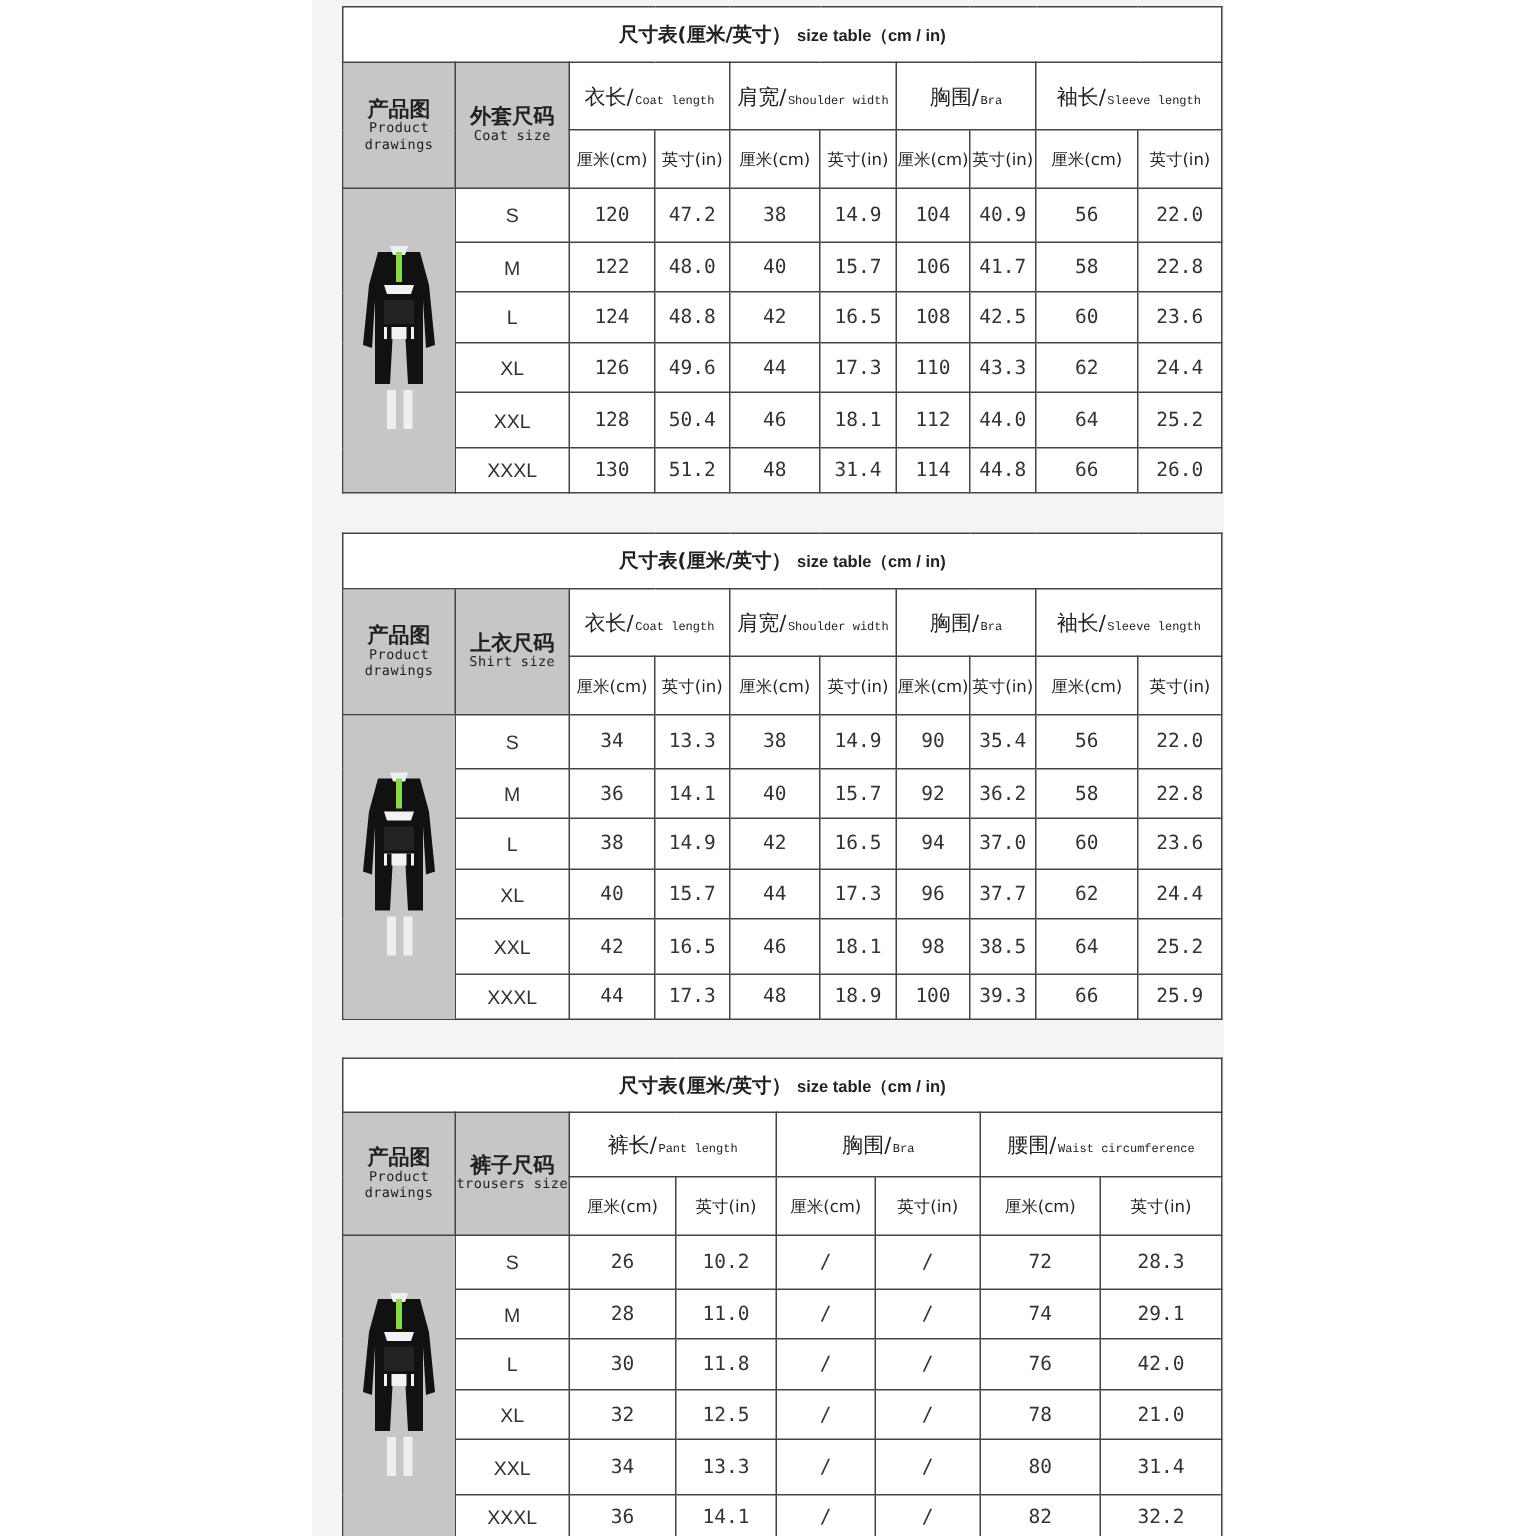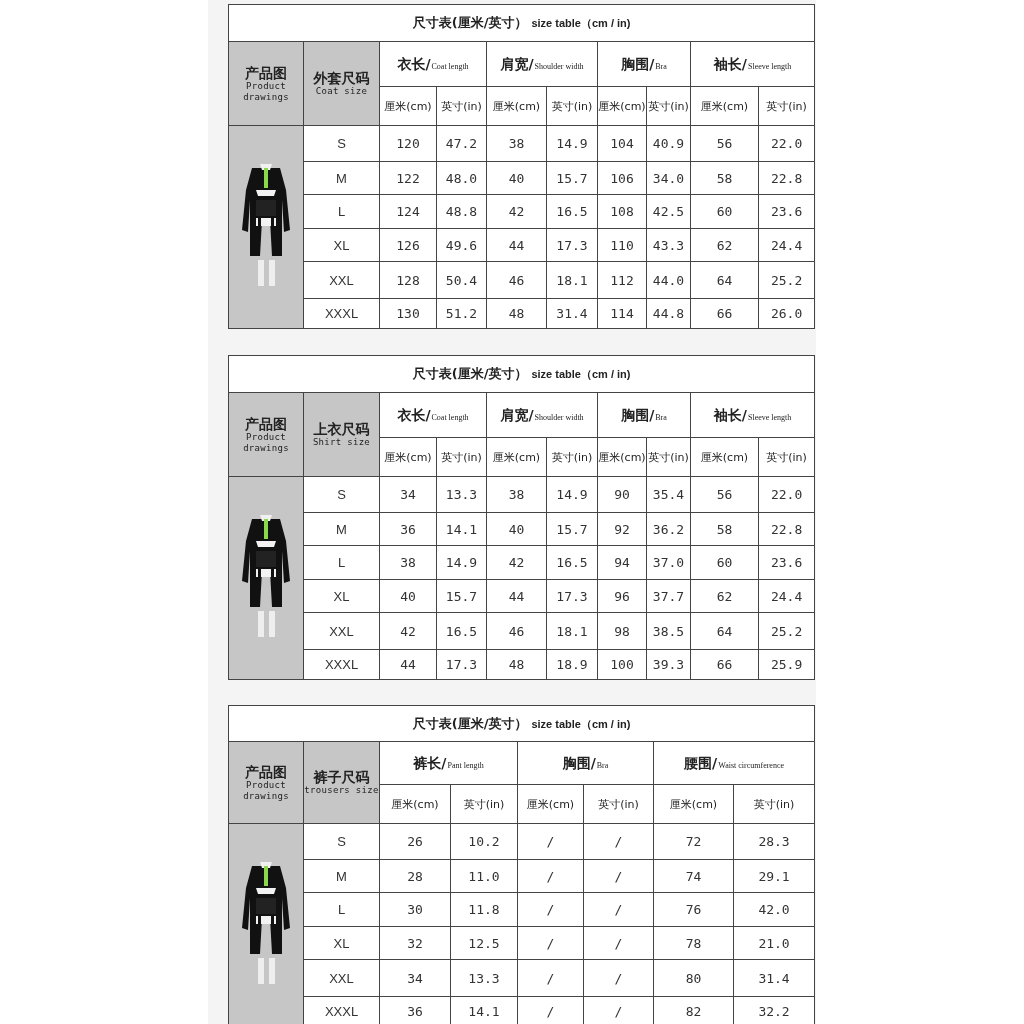--- a/index.html
+++ b/index.html
@@ -16,22 +16,22 @@
   }
   table.size td {
     border: 1.3px solid #444; text-align: center; vertical-align: middle; padding: 0;
     overflow: hidden; white-space: nowrap;
   }
   .title-cell { height: 36px; font-size: 13px; font-weight: bold; }
   .title-cell .en { font-size: 11px; font-weight: bold; margin-left: 4px; font-family: "Liberation Sans", sans-serif; }
   .gray { background: #c6c6c6; margin-top: 36px; }
   .gray .zh { font-size: 14px; font-weight: bold; display: block; line-height: 16px; }
   .gray .en { font-size: 9px; font-family: "DejaVu Sans Mono", monospace; display: block; line-height: 11px; letter-spacing: 0.3px; }
-  .grp .zh { font-size: 14px; font-weight: bold; }
-  .grp .en { font-size: 8px; font-family: Liberation Serif, serif; margin-left: 1px; }
+  .grp .zh { font-size: 14px; font-weight: normal; }
+  .grp .en { font-size: 8px; font-family: Liberation Mono, monospace; margin-left: 1px; }
   .unit { font-size: 11px; height: 39px; }
   .val { font-size: 13px; font-family: "DejaVu Sans Mono", monospace; color: #333; }
   .drawing-cell { background: #c6c6c6; position: relative; }
   .figure { position: relative; width: 60px; height: 130px; margin: 0 auto; }
 </style>
 </head>
 <body>
 
 <div class="panel" style="top:0;height:1024px;"></div>
 
@@ -113,21 +113,21 @@
         <td class="val">56</td>
         <td class="val">22.0</td>
       </tr>
       <tr style="height: 33px;">
         <td class="val" style="font-family: &quot;Liberation Sans&quot;, sans-serif;">M</td>
         <td class="val">122</td>
         <td class="val">48.0</td>
         <td class="val">40</td>
         <td class="val">15.7</td>
         <td class="val">106</td>
-        <td class="val">34.0</td>
+        <td class="val">41.7</td>
         <td class="val">58</td>
         <td class="val">22.8</td>
       </tr>
       <tr style="height: 34px;">
         <td class="val" style="font-family: &quot;Liberation Sans&quot;, sans-serif;">L</td>
         <td class="val">124</td>
         <td class="val">48.8</td>
         <td class="val">42</td>
         <td class="val">16.5</td>
         <td class="val">108</td>

